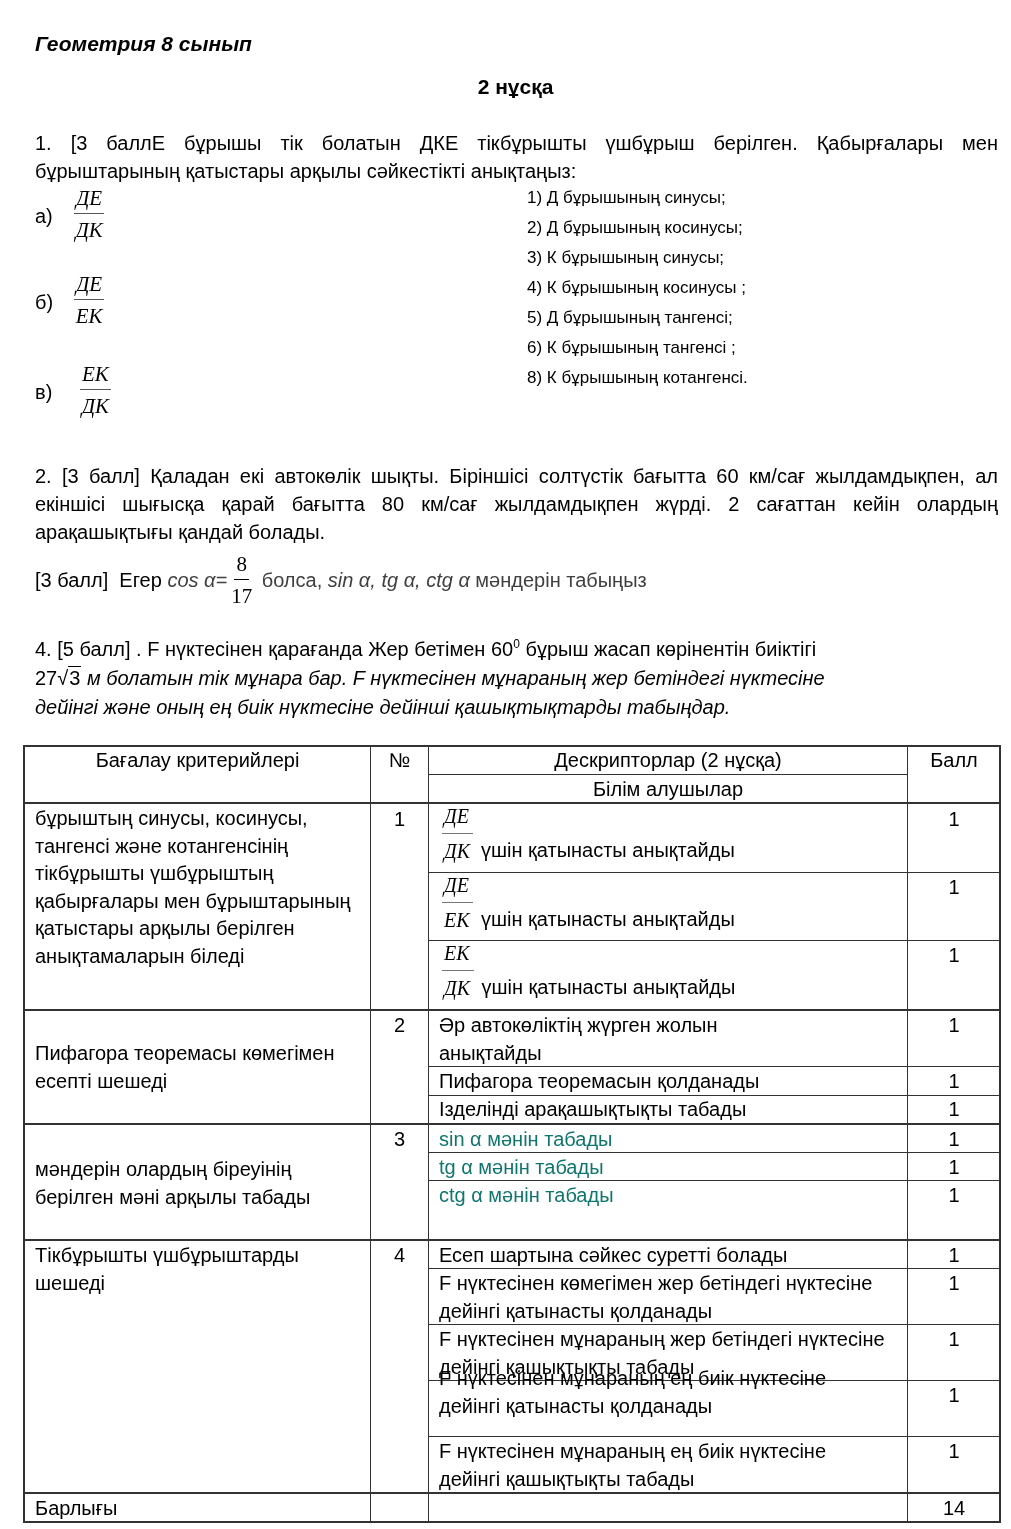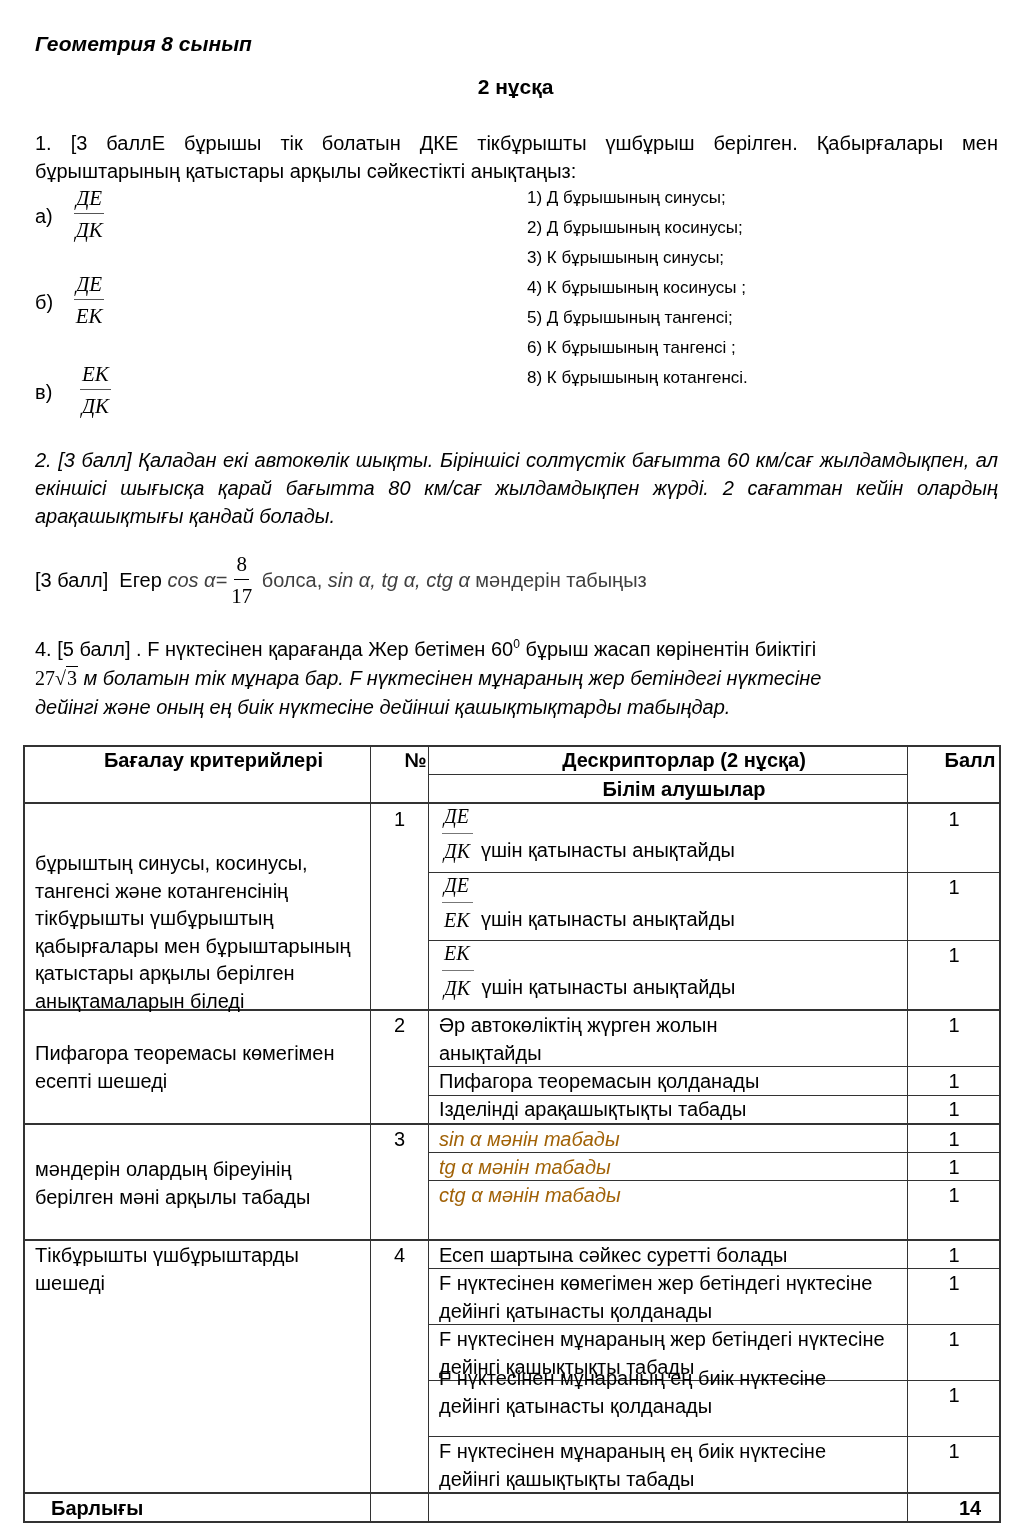--- a/index.html
+++ b/index.html
@@ -12,30 +12,30 @@
   .serif-i { font-family: "Liberation Serif", serif; font-style: italic; }
   .frac { display: inline-flex; flex-direction: column; align-items: center; vertical-align: middle;
           font-family: "Liberation Serif", serif; font-style: italic; font-size: 21px; line-height: 24px; }
   .frac .num { padding: 0 2px 3px 2px; border-bottom: 1px solid #555; }
   .frac .den { padding-top: 4px; }
   .frac.upright { font-style: normal; }
   .opt-label { left: 35px; font-size: 20px; }
   .opt-frac { position: absolute; }
   .answers { left: 527px; line-height: 30px; font-size: 17px; }
   .gray { color: #404040; }
-  .sqrt { font-family: Liberation Serif, serif; font-style: normal; }
+  .sqrt { font-family: Liberation Sans, sans-serif; font-style: normal; }
   .sqrt .rad { border-top: 1px solid #000; padding: 0 1px; }
   sup { font-size: 12px; }
 
   
   .grid-line { position: absolute; background: #333; }
   .cell-text { position: absolute; font-size: 20px; line-height: 28px; }
-  .bold { font-weight: bold; margin-left: 16px; }
+  .bold { font-weight: normal; }
   .center { text-align: center; }
-  .ital { font-style: italic; color: #a16207; }
+  .ital { color: #0f766e; }
   .mini-frac { display: inline-flex; flex-direction: column; align-items: flex-start;
                font-family: "Liberation Serif", serif; font-style: italic; font-size: 20px; line-height: 22px; }
   .mini-frac .num { border-bottom: 1px solid #777; padding: 0 4px 6px 2px; }
   .mini-frac .den { padding-top: 6px; padding-left: 2px; }
 </style>
 </head>
 <body>
 
 <div class="abs title">Геометрия 8 сынып</div>
 <div class="abs variant">2 нұсқа</div>
@@ -69,21 +69,21 @@
 <div class="abs answers" style="top:183px;">
   <div>1)  Д бұрышының синусы;</div>
   <div>2) Д бұрышының косинусы;</div>
   <div>3) К бұрышының синусы;</div>
   <div>4) К бұрышының косинусы ;</div>
   <div>5) Д бұрышының тангенсі;</div>
   <div>6) К бұрышының тангенсі ;</div>
   <div>8) К бұрышының котангенсі.</div>
 </div>
 
-<div class="abs para" style="top:446px;font-style:italic;">2. [3 балл] Қаладан екі автокөлік шықты. Біріншісі солтүстік бағытта 60 км/сағ жылдамдықпен, ал екіншісі шығысқа қарай бағытта 80 км/сағ жылдамдықпен жүрді. 2 сағаттан кейін олардың арақашықтығы қандай болады.</div>
+<div class="abs para" style="top:462px;">2. [3 балл] Қаладан екі автокөлік шықты. Біріншісі солтүстік бағытта 60 км/сағ жылдамдықпен, ал екіншісі шығысқа қарай бағытта 80 км/сағ жылдамдықпен жүрді. 2 сағаттан кейін олардың арақашықтығы қандай болады.</div>
 
 <div class="abs" style="left:35px; top:550px; height:60px; display:flex; align-items:center; font-size:20px;">
   <span style="white-space:pre;">[3 балл]  Егер </span>
   <span class="gray" style="font-style:italic; white-space:pre;">cos α=</span>
   <span class="frac upright" style="margin:0 4px;">
       <span class="num" style="border-bottom-color:#000;">8</span>
       <span class="den">17</span>
     </span>
   <span class="gray" style="white-space:pre;"> болса, </span>
   <span class="gray" style="font-style:italic;">sin α, tg α, ctg α</span>
@@ -122,21 +122,21 @@
   <div class="grid-line" style="left:428px; top:745px; width:1px; height:778px;"></div>
   <div class="grid-line" style="left:907px; top:745px; width:1px; height:778px;"></div>
   <div class="grid-line" style="left:999px; top:745px; width:2px; height:778px;"></div>
 
   <div class="cell-text bold center" style="left:25px; width:345px; top:746px;">Бағалау критерийлері</div>
   <div class="cell-text bold center" style="left:371px; width:57px; top:746px;">№</div>
   <div class="cell-text bold center" style="left:429px; width:478px; top:746px;">Дескрипторлар (2 нұсқа)</div>
   <div class="cell-text bold center" style="left:429px; width:478px; top:775px;">Білім алушылар</div>
   <div class="cell-text bold center" style="left:908px; width:92px; top:746px;">Балл</div>
 
-  <div class="cell-text" style="left:35px; width:330px; top:805px; line-height:27.5px;margin-top:45px;">бұрыштың синусы, косинусы, тангенсі және котангенсінің тікбұрышты үшбұрыштың қабырғалары мен бұрыштарының қатыстары арқылы берілген анықтамаларын біледі</div>
+  <div class="cell-text" style="left:35px; width:330px; top:805px; line-height:27.5px;">бұрыштың синусы, косинусы, тангенсі және котангенсінің тікбұрышты үшбұрыштың қабырғалары мен бұрыштарының қатыстары арқылы берілген анықтамаларын біледі</div>
   <div class="cell-text center" style="left:371px; width:57px; top:805px;">1</div>
 
   <div class="abs" style="left:442px; top:805px; display:flex; align-items:flex-end;">
     <span class="mini-frac">
         <span class="num">ДЕ</span>
         <span class="den">ДК</span>
       </span>
     <span style="margin-left:8px; font-size:20px; line-height:24px;">үшін қатынасты анықтайды</span>
   </div>
   <div class="cell-text center" style="left:908px; width:92px; top:805px;">1</div>

